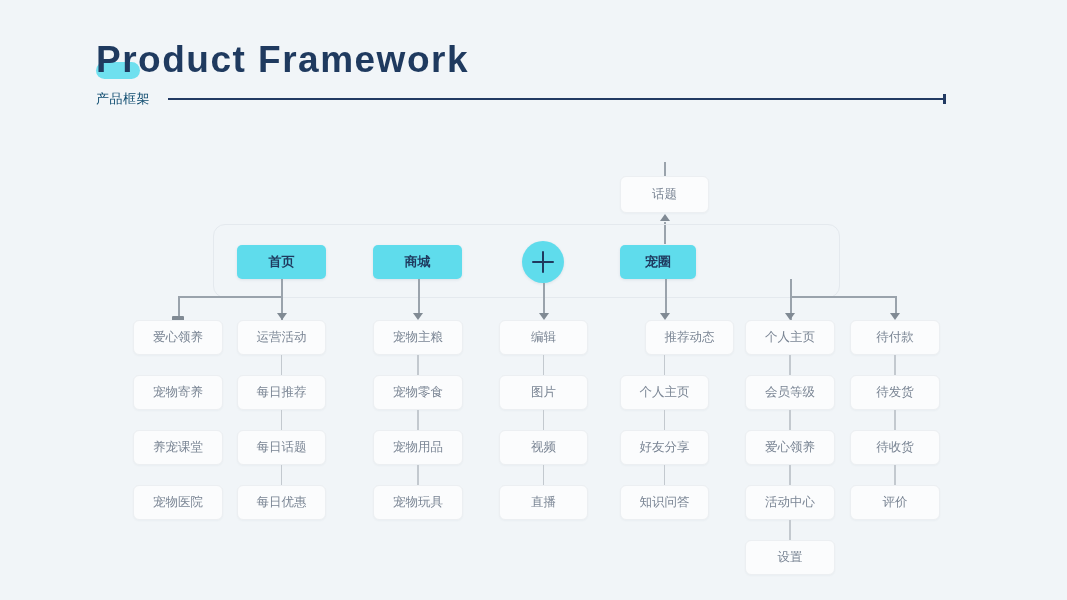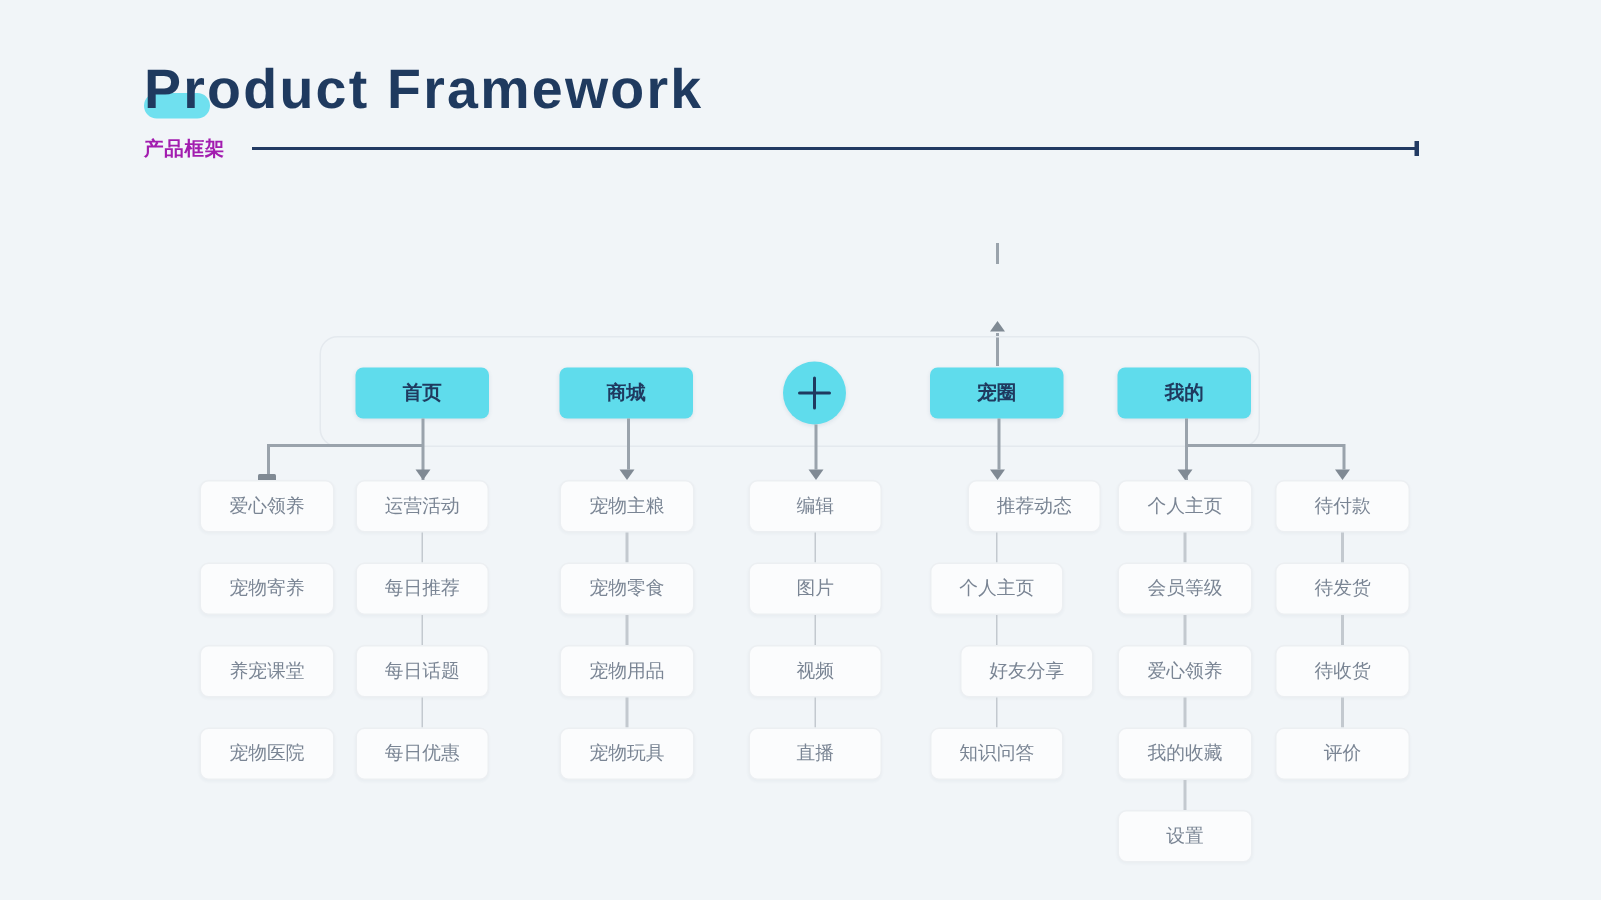--- a/index.html
+++ b/index.html
@@ -18,21 +18,21 @@
     position:absolute;left:0px;top:24px;width:44px;height:17px;
     background:#6fe0ef;border-radius:9px;z-index:0;
   }
   .title{
     position:relative;z-index:1;
     font-size:37px;font-weight:bold;color:#1f3a5f;
     letter-spacing:1.5px;line-height:44px;white-space:nowrap;
   }
   .subtitle-row{position:absolute;left:96px;top:90px;display:flex;align-items:center;}
   .subtitle{
-    font-size:13px;font-weight:bold;color:#a21caf;white-space:nowrap;
+    font-size:13px;font-weight:normal;color:#0c4a6e;white-space:nowrap;
     letter-spacing:.5px;
   }
   .sub-line{
     margin-left:18px;width:778px;height:2px;background:#223a63;position:relative;
   }
   .sub-line:after{
     content:"";position:absolute;right:0;top:-4px;width:3px;height:10px;background:#223a63;
   }
 
   
@@ -100,36 +100,36 @@
   </div>
 
   <div class="subtitle-row">
     <div class="subtitle">产品框架</div>
     <div class="sub-line"></div>
   </div>
 
 
   <div class="ln-v" style="left:664px;top:162px;height:14px;"></div>
 
+  <div class="node node-plain" style="left:620px;top:176px;width:89px;height:37px;">话题</div>
 
   <div class="ln-v" style="left:664px;top:222px;height:22px;"></div>
   <div class="arrow-up" style="left:660px;top:214px;"></div>
 
   <div class="nav-box"></div>
 
   <div class="node node-nav" style="left:237px;top:245px;width:89px;height:34px;">首页</div>
   <div class="node node-nav" style="left:373px;top:245px;width:89px;height:34px;">商城</div>
 
   <div class="node node-circle" style="left:522px;top:241px;width:42px;height:42px;">
     <span class="plus-h"></span>
     <span class="plus-v"></span>
   </div>
 
-  <div class="node node-nav" style="left:620px;top:245px;width:89px;height:34px;">宠圈</div>
-  <div class="node node-nav" style="left:745px;top:245px;width:89px;height:34px;">我的</div>
+  <div class="node node-nav" style="left:620px;top:245px;width:76px;height:34px;">宠圈</div>
 
   <div class="ln-v" style="left:281px;top:279px;height:41px;"></div>
   <div class="ln-h" style="left:178px;top:296px;width:104px;"></div>
   <div class="ln-v" style="left:178px;top:296px;height:20px;"></div>
   <div class="arrow-flat" style="left:172px;top:316px;"></div>
   <div class="arrow-dn" style="left:277px;top:313px;"></div>
 
   <div class="ln-v" style="left:418px;top:279px;height:34px;"></div>
   <div class="arrow-dn" style="left:413px;top:313px;"></div>
 
@@ -168,30 +168,30 @@
       <div class="ln-v ln-soft" style="left: 542.8px; top: 355px; height: 20px;"></div>
       <div class="node node-plain" style="left: 499px; top: 375px; width: 89px; height: 35px;">图片</div>
       <div class="ln-v ln-soft" style="left: 542.8px; top: 410px; height: 20px;"></div>
       <div class="node node-plain" style="left: 499px; top: 430px; width: 89px; height: 35px;">视频</div>
       <div class="ln-v ln-soft" style="left: 542.8px; top: 465px; height: 20px;"></div>
       <div class="node node-plain" style="left: 499px; top: 485px; width: 89px; height: 35px;">直播</div>
       <div class="node node-plain" style="left: 645px; top: 320px; width: 89px; height: 35px; font-family: Liberation Mono, monospace;">推荐动态</div>
       <div class="ln-v ln-soft" style="left: 663.8px; top: 355px; height: 20px;"></div>
       <div class="node node-plain" style="left: 620px; top: 375px; width: 89px; height: 35px;">个人主页</div>
       <div class="ln-v ln-soft" style="left: 663.8px; top: 410px; height: 20px;"></div>
-      <div class="node node-plain" style="left: 640px; top: 430px; width: 89px; height: 35px;">好友分享</div>
+      <div class="node node-plain" style="left: 620px; top: 430px; width: 89px; height: 35px;">好友分享</div>
       <div class="ln-v ln-soft" style="left: 663.8px; top: 465px; height: 20px;"></div>
       <div class="node node-plain" style="left: 620px; top: 485px; width: 89px; height: 35px;">知识问答</div>
       <div class="node node-plain" style="left: 745px; top: 320px; width: 90px; height: 35px; text-align: right;">个人主页</div>
       <div class="ln-v ln-soft" style="left: 789.3px; top: 355px; height: 20px;"></div>
       <div class="node node-plain" style="left: 745px; top: 375px; width: 90px; height: 35px;">会员等级</div>
       <div class="ln-v ln-soft" style="left: 789.3px; top: 410px; height: 20px;"></div>
       <div class="node node-plain" style="left: 745px; top: 430px; width: 90px; height: 35px;">爱心领养</div>
       <div class="ln-v ln-soft" style="left: 789.3px; top: 465px; height: 20px;"></div>
-      <div class="node node-plain" style="left: 745px; top: 485px; width: 90px; height: 35px;">我的收藏</div>
+      <div class="node node-plain" style="left: 745px; top: 485px; width: 90px; height: 35px;">活动中心</div>
       <div class="ln-v ln-soft" style="left: 789.3px; top: 520px; height: 20px;"></div>
       <div class="node node-plain" style="left: 745px; top: 540px; width: 90px; height: 35px;">设置</div>
       <div class="node node-plain" style="left: 850px; top: 320px; width: 90px; height: 35px;">待付款</div>
       <div class="ln-v ln-soft" style="left: 894.3px; top: 355px; height: 20px;"></div>
       <div class="node node-plain" style="left: 850px; top: 375px; width: 90px; height: 35px;">待发货</div>
       <div class="ln-v ln-soft" style="left: 894.3px; top: 410px; height: 20px;"></div>
       <div class="node node-plain" style="left: 850px; top: 430px; width: 90px; height: 35px;">待收货</div>
       <div class="ln-v ln-soft" style="left: 894.3px; top: 465px; height: 20px;"></div>
       <div class="node node-plain" style="left: 850px; top: 485px; width: 90px; height: 35px;">评价</div>
     </div>

